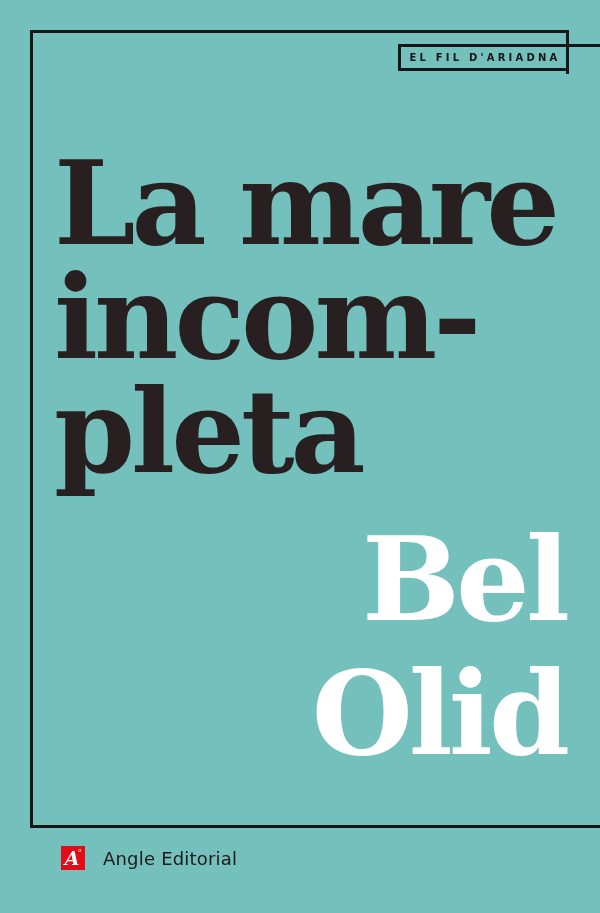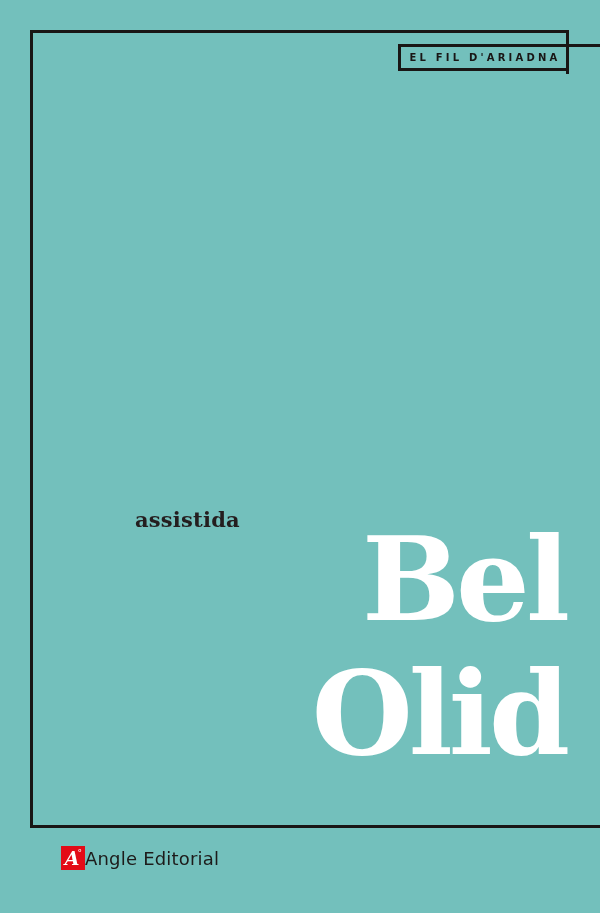--- a/index.html
+++ b/index.html
@@ -125,21 +125,21 @@
   .publisher-mark .mark-ring {
     position: absolute;
     top: 3px;
     right: 3px;
     color: #ffffff;
     font-size: 9px;
     line-height: 1;
     font-family: "DejaVu Sans", sans-serif;
   }
   .publisher-name {
-    margin-left: 0;
+    margin-left: 18px;
     font-family: "DejaVu Sans", sans-serif;
     font-size: 18px;
     font-weight: normal;
     color: #1d1b1a;
     letter-spacing: 0.2px;
   }
 </style>
 </head>
 <body>
 
@@ -148,23 +148,27 @@
   <div class="line frame-top"></div>
   <div class="line frame-left"></div>
   <div class="line frame-bottom"></div>
   <div class="line frame-right-seg"></div>
 
   <div class="series-box">
     <span class="series-label">EL FIL D'ARIADNA</span>
   </div>
   <div class="series-box-extension"></div>
 
+  <h1 class="title" style="margin:0; font-weight:bold;">
+    <span class="t-line">La mare</span>
+    <span class="t-line">incom-</span>
+    <span class="t-line">pleta</span>
+  </h1>
 
   <div class="subtitle">
-    <span class="s-line">assistida</span>
   </div>
 
   <div class="author">
     <span class="a-line">Bel</span>
     <span class="a-line">Olid</span>
   </div>
 
   <div class="publisher">
     <div class="publisher-mark">
       <span class="mark-letter">A</span>

